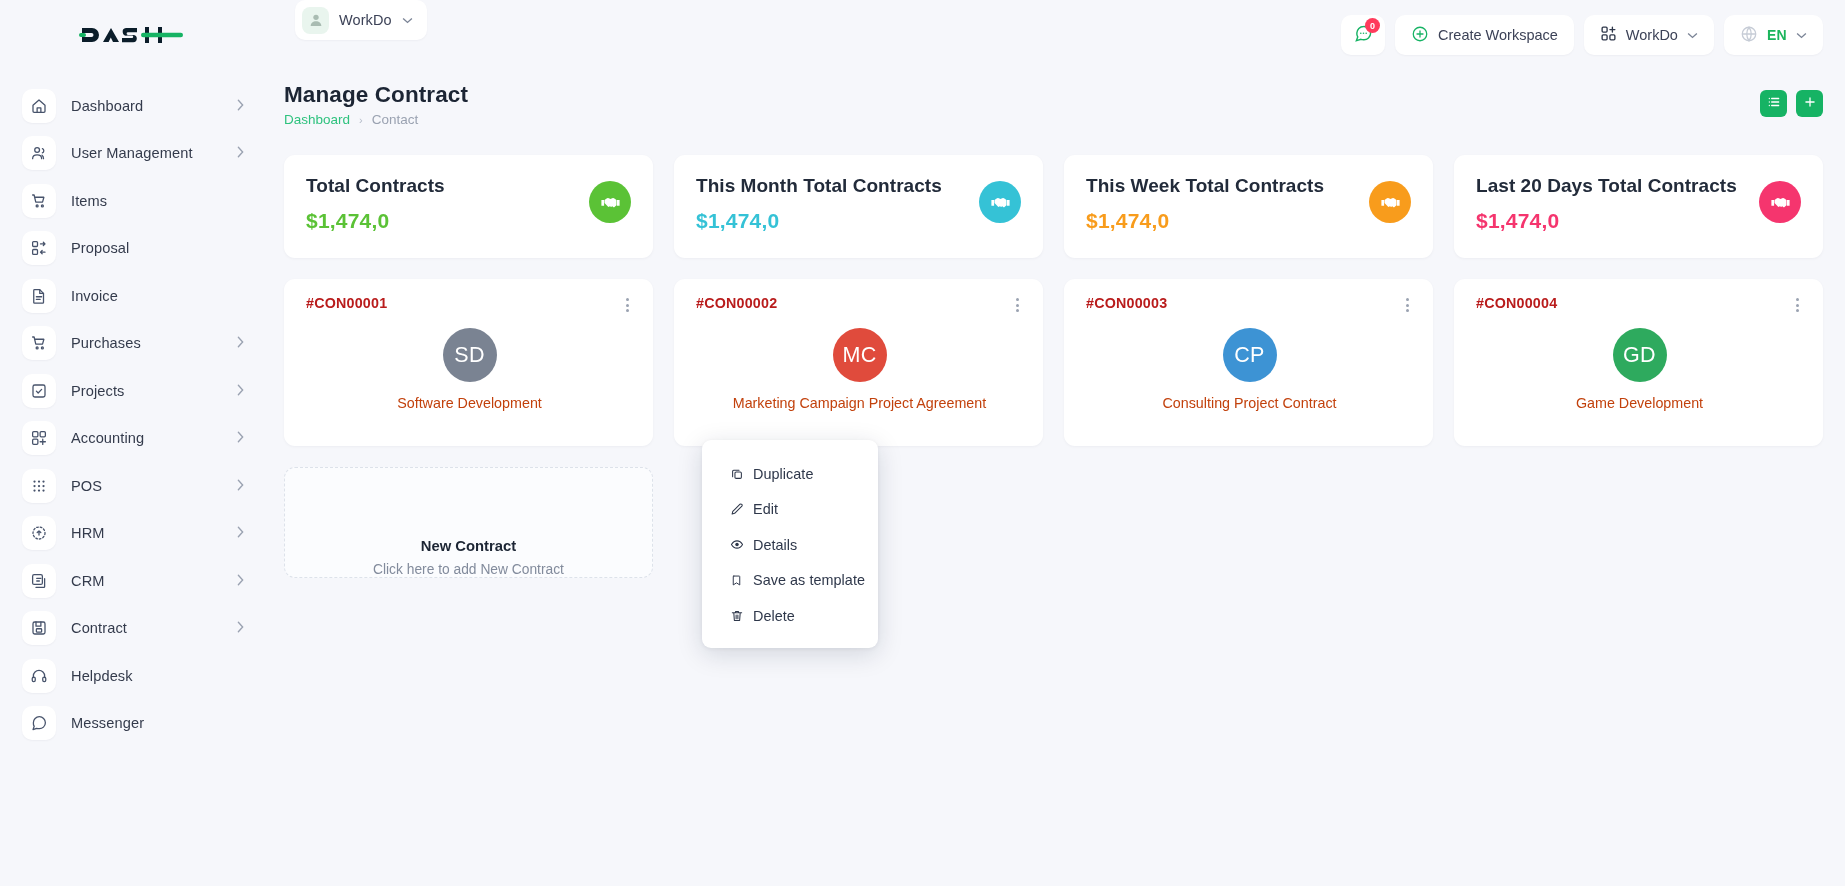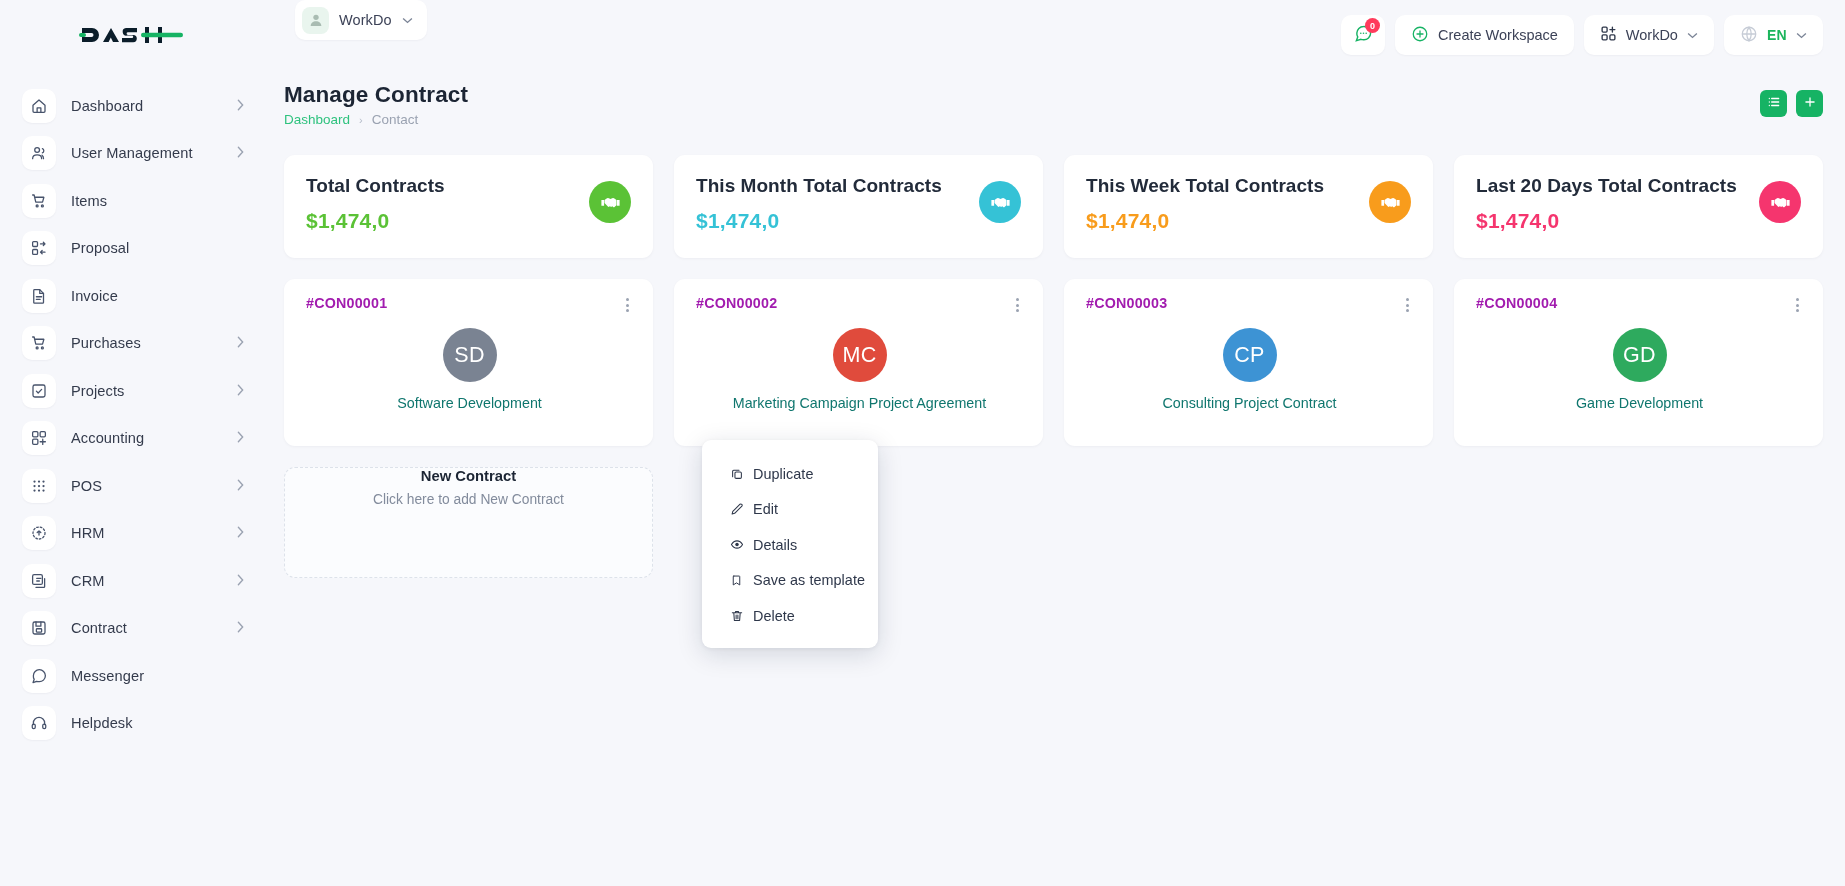--- a/index.html
+++ b/index.html
@@ -150,47 +150,47 @@
     display: grid; grid-template-columns: repeat(4, 1fr); gap: 21px;
   }
   .ct-card {
     background: #fff; border-radius: 11px;
     height: 167px; padding: 16px 20px 18px 22px;
     position: relative;
     box-shadow: 0 1px 3px rgba(16,30,54,0.045);
     display: flex; flex-direction: column;
   }
   .ct-top { display: flex; align-items: flex-start; }
-  .ct-id { font-size: 14.3px; font-weight: 700; color: #a21caf; letter-spacing: .2px; }
+  .ct-id { font-size: 14.3px; font-weight: 700; color: #b91c1c; letter-spacing: .2px; }
   .ct-dots {
     margin-left: auto; cursor: pointer;
     display: flex; flex-direction: column; gap: 2.5px; align-items: center;
     padding: 3px 4px;
   }
   .ct-dots i { display:block; width: 3px; height: 3px; border-radius: 50%; background: #9aa2b1;}
   .ct-body {
     flex: 1; display: flex; flex-direction: column;
     align-items: center; justify-content: center; gap: 13px;
     margin-top: -4px;
   }
   .ct-avatar {
     width: 54px; height: 54px; border-radius: 50%;
     color: #fff; font-size: 21.5px; font-weight: 400;
     display: flex; align-items: center; justify-content: center;
     letter-spacing: .3px;
   }
-  .ct-name { font-size: 14.3px; color: #0f766e; text-align: center; }
+  .ct-name { font-size: 14.3px; color: #c2410c; text-align: center; }
 
   .new-card {
     border: 1.5px dashed #dde2ea;
     background: #fbfcfe;
     border-radius: 11px;
     height: 111px;
     display: flex; flex-direction: column;
-    align-items: center; justify-content: flex-start; gap: 8px;
+    align-items: center; justify-content: flex-end; gap: 8px;
     cursor: pointer;
     box-shadow: none;
   }
   .new-title { font-size: 14.8px; font-weight: 700; color: #1c2534; }
   .new-sub { font-size: 13.8px; color: #828b9c; }
 
   
   .ctx-menu {
     position: absolute;
     left: 440px; top: 370px;
@@ -452,34 +452,34 @@
         </svg>
       </span>
       <span class="nav-label">Contract</span>
       <span class="nav-arrow"><svg width="7" height="12" viewBox="0 0 8 14" fill="none" stroke="#9aa2b1" stroke-width="1.6" stroke-linecap="round">
           <path d="M1.5 1.5 6.5 7l-5 5.5"></path>
         </svg></span>
     </div>
     <div class="nav-item">
       <span class="nav-ico">
         <svg width="18" height="18" viewBox="0 0 24 24" fill="none" stroke="#47536b" stroke-width="1.7" stroke-linecap="round" stroke-linejoin="round">
-          <path d="M20.5 11.6a8 8 0 0 1-8.6 8 9 9 0 0 1-3-.5L4 20.8l1.6-4.4a7.8 7.8 0 0 1-1.1-4.8A8 8 0 0 1 12.4 3.6a8 8 0 0 1 8.1 8Z"></path>
-        </svg>
-      </span>
-      <span class="nav-label">Messenger</span>
-    </div>
-    <div class="nav-item">
-      <span class="nav-ico">
-        <svg width="18" height="18" viewBox="0 0 24 24" fill="none" stroke="#47536b" stroke-width="1.7" stroke-linecap="round" stroke-linejoin="round">
           <path d="M4.5 14v-2a7.5 7.5 0 0 1 15 0v2"></path>
           <rect x="3" y="13.5" width="4" height="6" rx="1.8"></rect>
           <rect x="17" y="13.5" width="4" height="6" rx="1.8"></rect>
         </svg>
       </span>
       <span class="nav-label">Helpdesk</span>
+    </div>
+    <div class="nav-item">
+      <span class="nav-ico">
+        <svg width="18" height="18" viewBox="0 0 24 24" fill="none" stroke="#47536b" stroke-width="1.7" stroke-linecap="round" stroke-linejoin="round">
+          <path d="M20.5 11.6a8 8 0 0 1-8.6 8 9 9 0 0 1-3-.5L4 20.8l1.6-4.4a7.8 7.8 0 0 1-1.1-4.8A8 8 0 0 1 12.4 3.6a8 8 0 0 1 8.1 8Z"></path>
+        </svg>
+      </span>
+      <span class="nav-label">Messenger</span>
     </div>
   </nav>
 
 <div class="main">
 
   <div class="page-head">
     <div>
       <div class="page-title">Manage Contract</div>
       <div class="crumbs">
         <a class="crumb-link">Dashboard</a>

